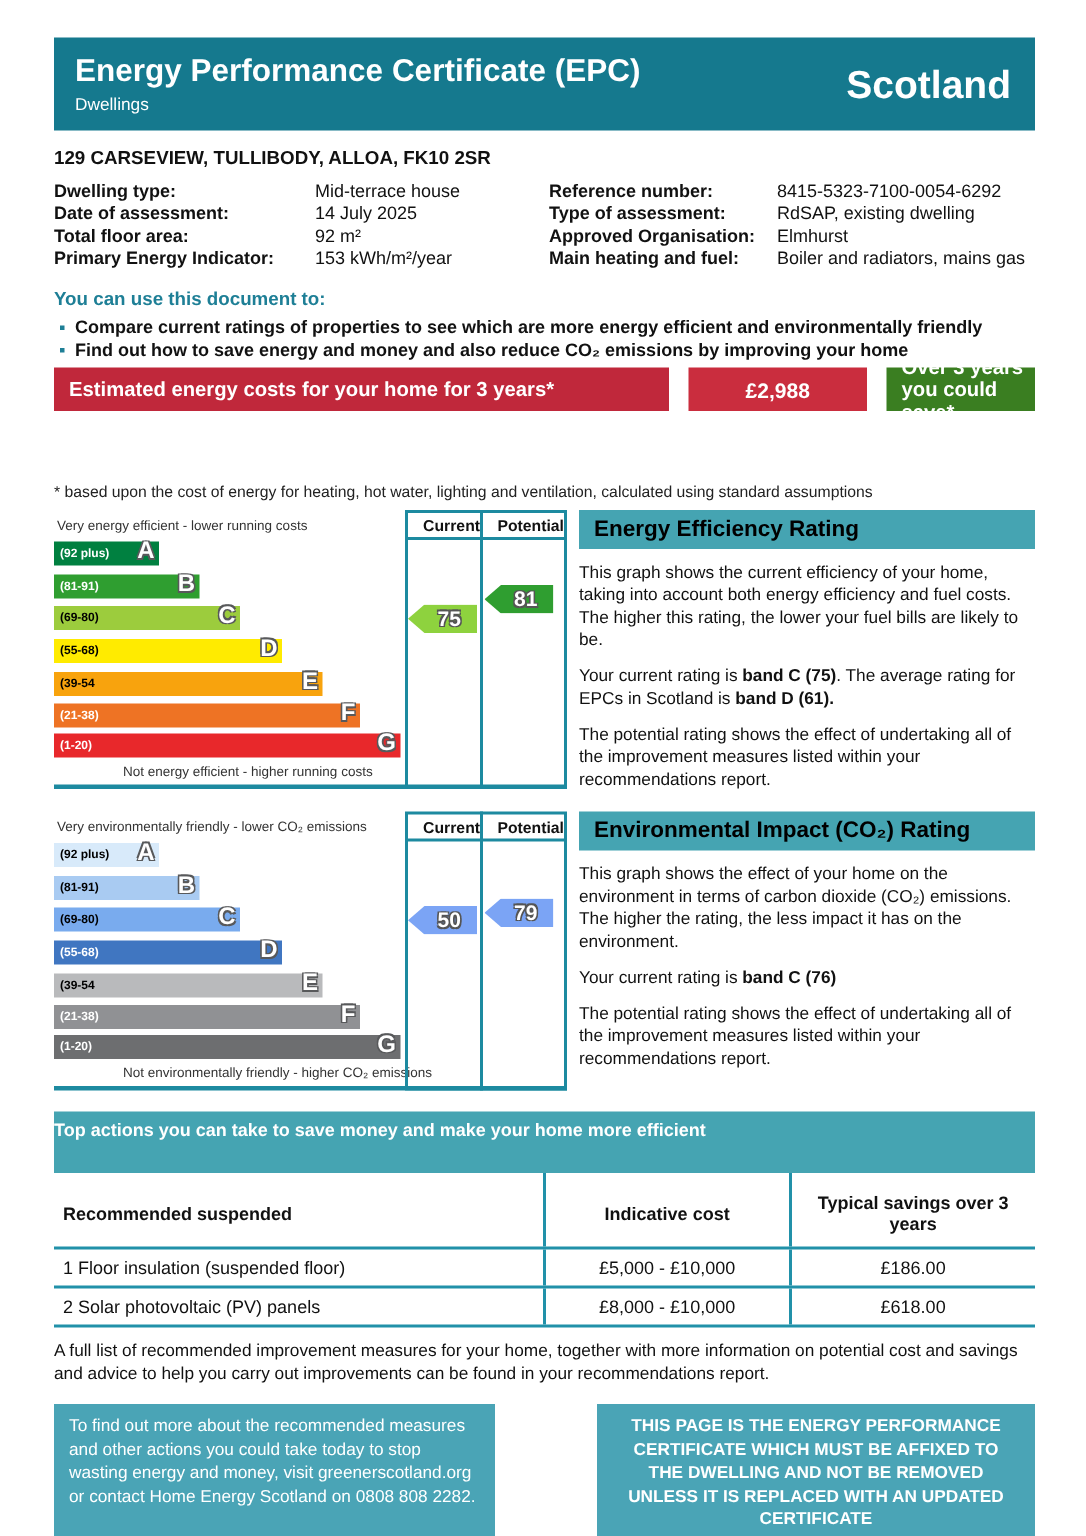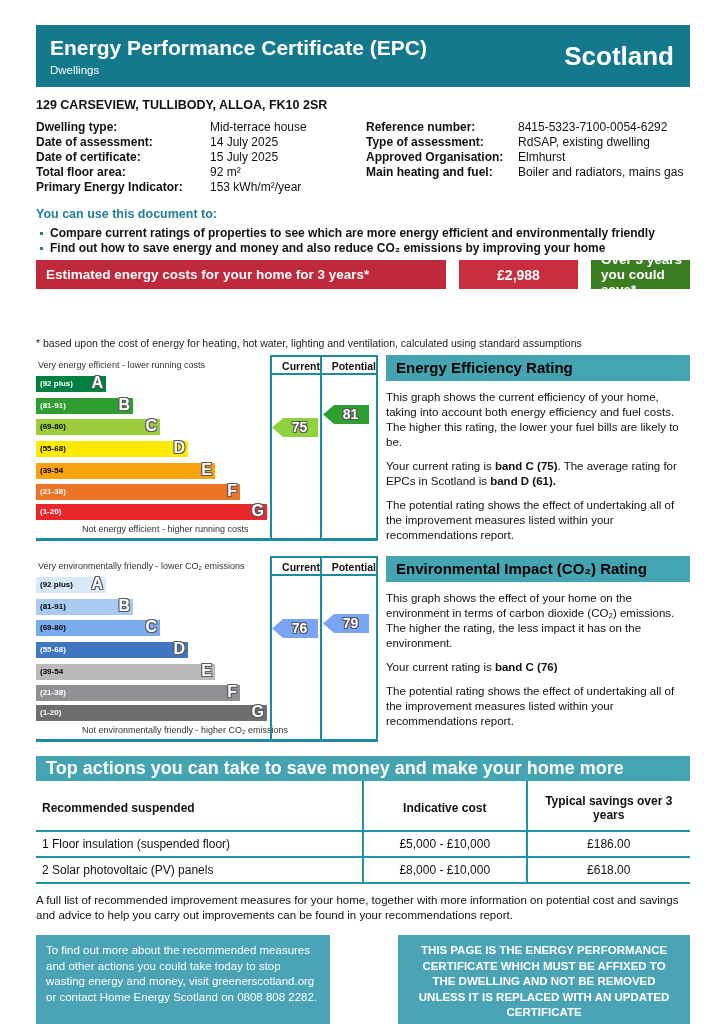--- a/index.html
+++ b/index.html
@@ -63,21 +63,21 @@
     text-shadow:-1px -1px 0 #555, 1px -1px 0 #555, -1px 1px 0 #555, 1px 1px 0 #555; }
   .arr-cur { left:236px; top:63px; }
   .arr-pot { left:287px; }
   .pot-energy { top:50px; } .pot-co2 { top:58px; }
 
   .panel { margin-left:8px; width:304px; }
   .panel-head { background:#45a4b2; color:#000000; font-weight:bold; font-size:15px; line-height:26px; height:26px; padding-left:10px; }
   .panel p { font-size:11.5px; line-height:15px; margin-top:9px; }
 
   
-  .actions-bar { margin-top:14px; background:#45a4b2; color:#fff; font-weight:bold; font-size:18px; height:25px; line-height:25px; padding-left:10px; }
+  .actions-bar { margin-top:14px; background:#45a4b2; color:#fff; font-weight:bold; font-size:12px; height:41px; line-height:25px; }
   table.actions { width:100%; border-collapse:collapse; }
   table.actions th { font-size:12px; font-weight:bold; padding:13px 6px 8px; border-bottom:2px solid #2191a9; }
   table.actions td { font-size:12px; padding:5px 6px; border-bottom:2px solid #2191a9; }
   .c1 { width:50%; text-align:left; }
   .c2 { width:25%; text-align:center; border-left:2px solid #2191a9; }
   .c3 { width:25%; text-align:center; border-left:2px solid #2191a9; }
   .actions-note { margin-top:9px; font-size:11.5px; line-height:15px; }
 
   
   .footer-boxes { margin-top:12px; display:flex; justify-content:space-between; }
@@ -104,24 +104,20 @@
     <div class="dcol-l">
       <div class="drow">
           <span class="dlabel">Dwelling type:</span>
           <span class="dval">Mid-terrace house</span>
         </div>
       <div class="drow">
           <span class="dlabel">Date of assessment:</span>
           <span class="dval">14 July 2025</span>
         </div>
       <div class="drow">
-          <span class="dlabel">Date of certificate:</span>
-          <span class="dval">15 July 2025</span>
-        </div>
-      <div class="drow">
           <span class="dlabel">Total floor area:</span>
           <span class="dval">92 m²</span>
         </div>
       <div class="drow">
           <span class="dlabel">Primary Energy Indicator:</span>
           <span class="dval">153 kWh/m²/year</span>
         </div>
     </div>
     <div class="dcol-r">
       <div class="drow">
@@ -236,21 +232,21 @@
           <span class="range t-light">(1-20)</span>
           <span class="letter">G</span>
         </div>
       <div class="bottom-label">Not environmentally friendly - higher CO₂ emissions</div>
       <div class="col col-cur">
           <div class="col-head">Current</div>
         </div>
       <div class="col col-pot">
           <div class="col-head">Potential</div>
         </div>
-      <div class="arrow arr-cur" style="background: rgb(123, 164, 245);">76</div>
+      <div class="arrow arr-cur" style="background: rgb(123, 164, 245);">50</div>
       <div class="arrow arr-pot pot-co2" style="background: rgb(123, 164, 245);">79</div>
     </div>
     <div class="panel">
       <div class="panel-head">Environmental Impact (CO₂) Rating</div>
       <p>This graph shows the effect of your home on the environment in terms of carbon dioxide (CO₂) emissions. The higher the rating, the less impact it has on the environment.</p>
       <p><span>Your current rating is </span><strong>band C (76)</strong></p>
       <p>The potential rating shows the effect of undertaking all of the improvement measures listed within your recommendations report.</p>
     </div>
   </div>
 

